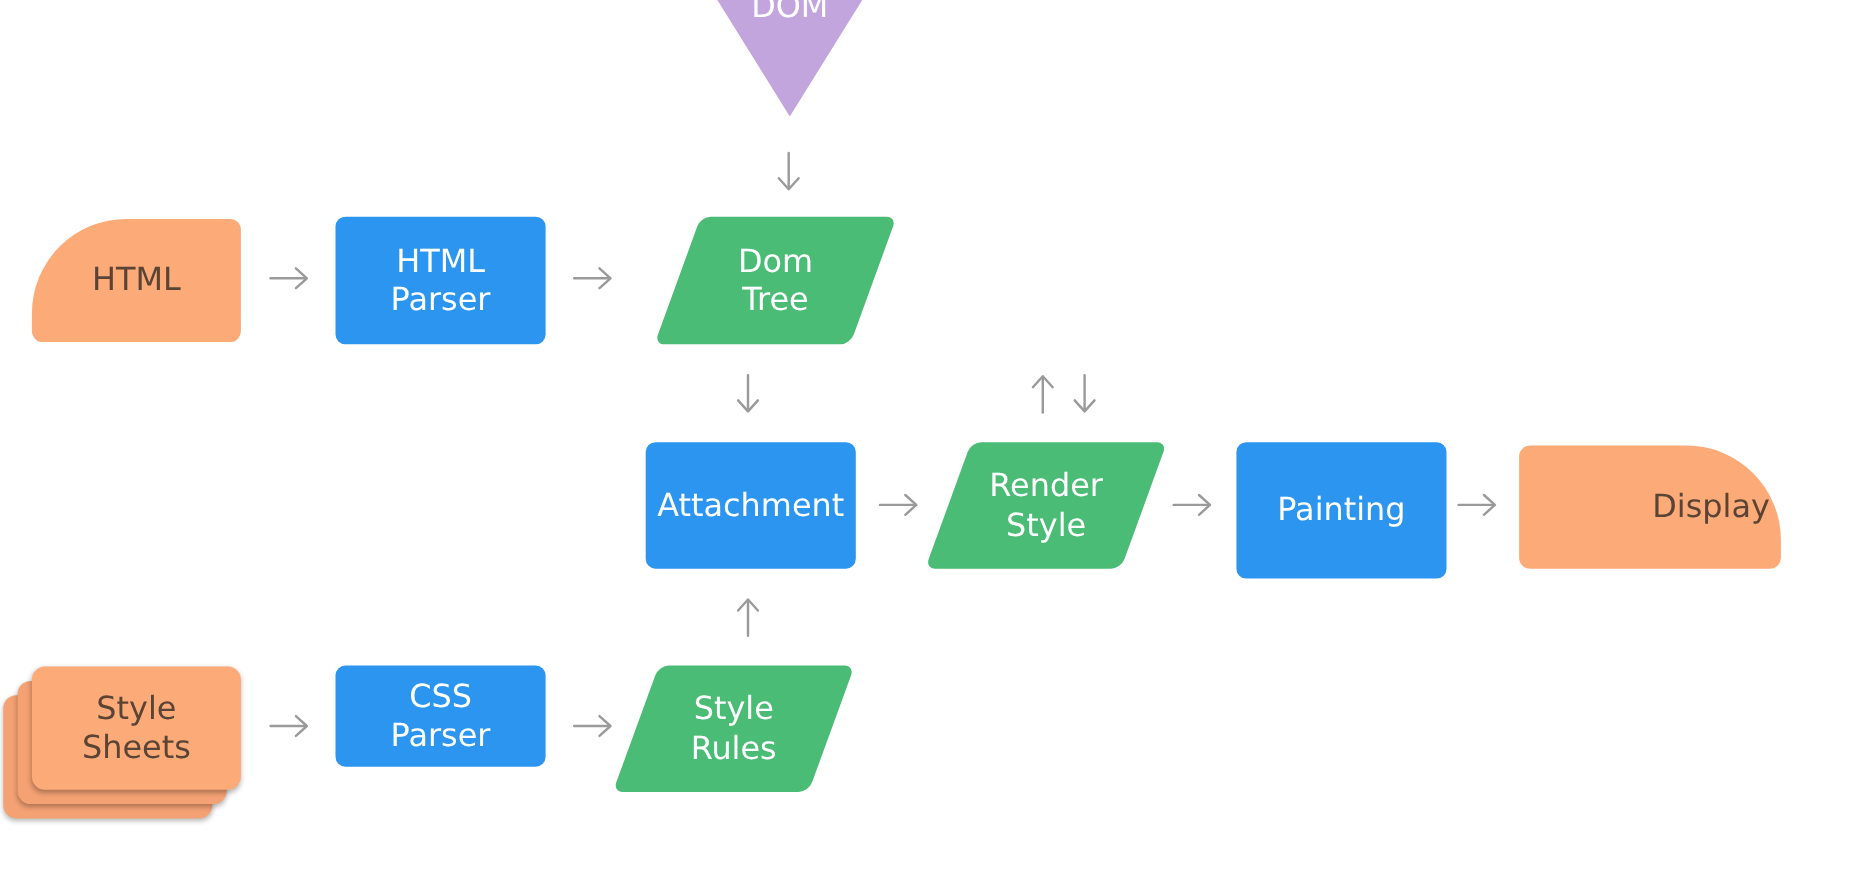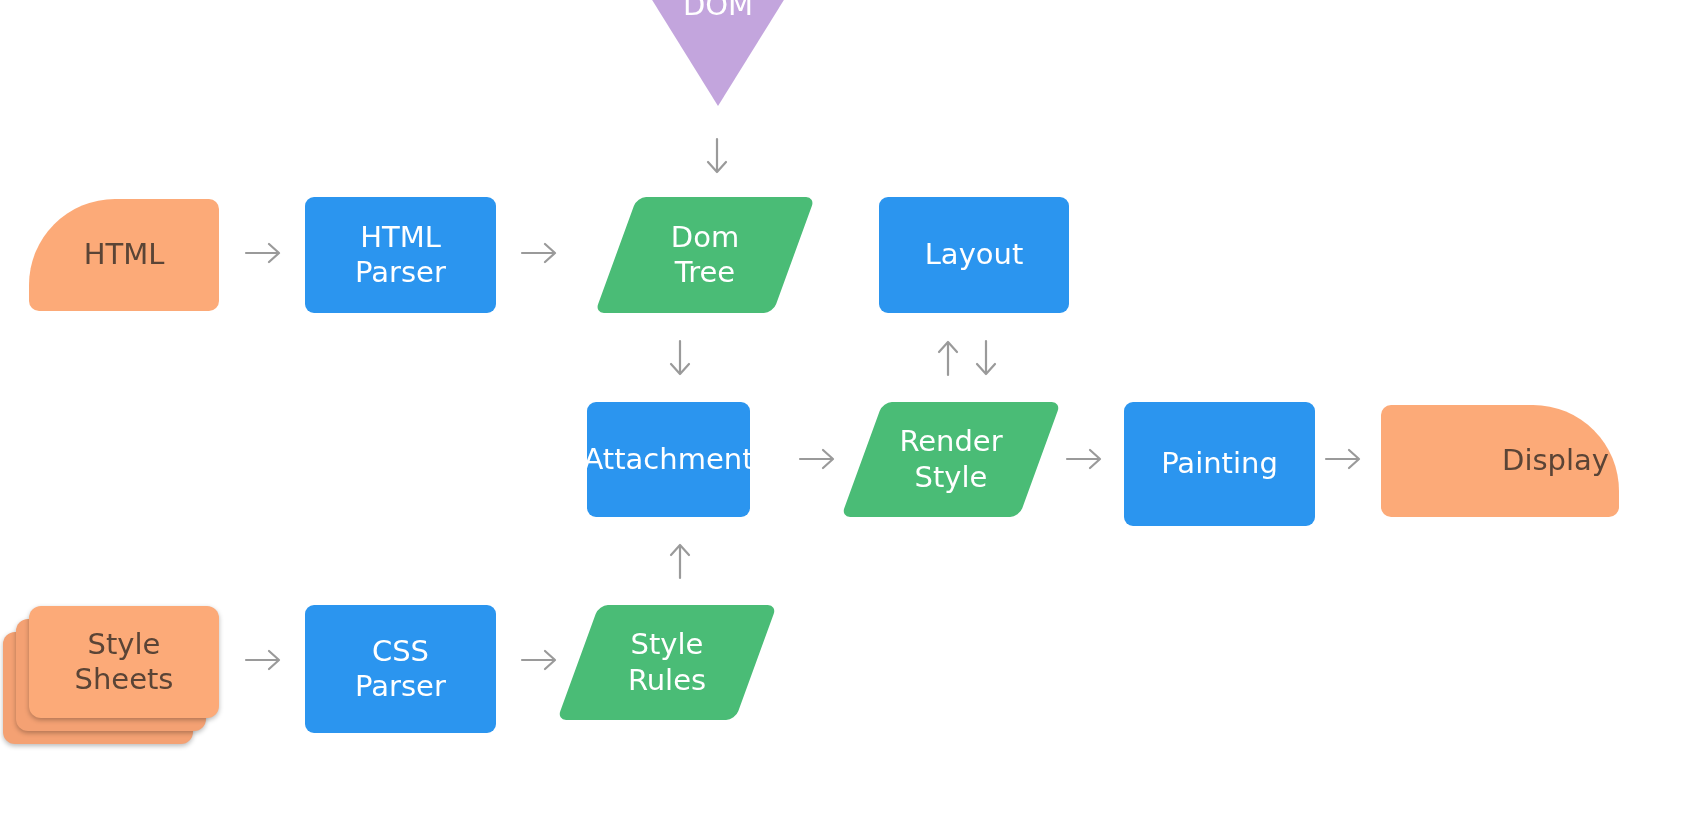--- a/index.html
+++ b/index.html
@@ -164,23 +164,20 @@
       </g>
     </svg>
   </div>
 
   <div class="node shape-data" style="left:616px; top:197px; width:178px; height:116px;">
     <span class="skew"></span>
     <span class="label">Dom
 Tree</span>
   </div>
 
-  <div class="node shape-process" style="left:879px; top:197px; width:190px; height:116px;">
-    <span class="label">Layout</span>
-  </div>
 
   <div class="arrow" style="left:663px; top:338px;">
     <svg width="34" height="40" viewBox="0 0 34 40" aria-hidden="true">
       <g stroke="#9a9a9a" stroke-width="2.2" fill="none" stroke-linecap="round" stroke-linejoin="round">
         <line x1="17" y1="3" x2="17" y2="35"></line>
         <polyline points="8,26 17,36 26,26"></polyline>
       </g>
     </svg>
   </div>
 
@@ -195,21 +192,21 @@
 
   <div class="arrow" style="left:969px; top:338px;">
     <svg width="34" height="40" viewBox="0 0 34 40" aria-hidden="true">
       <g stroke="#9a9a9a" stroke-width="2.2" fill="none" stroke-linecap="round" stroke-linejoin="round">
         <line x1="17" y1="3" x2="17" y2="35"></line>
         <polyline points="8,26 17,36 26,26"></polyline>
       </g>
     </svg>
   </div>
 
-  <div class="node shape-process" style="left:587px; top:402px; width:163px; height:115px;">
+  <div class="node shape-process" style="left:587px; top:402px; width:191px; height:115px;">
     <span class="label">Attachment</span>
   </div>
 
   <div class="arrow" style="left:797px; top:442px;">
     <svg width="40" height="34" viewBox="0 0 40 34" aria-hidden="true">
       <g stroke="#9a9a9a" stroke-width="2.2" fill="none" stroke-linecap="round" stroke-linejoin="round">
         <line x1="3" y1="17" x2="35" y2="17"></line>
         <polyline points="26,8 36,17 26,26"></polyline>
       </g>
     </svg>
@@ -265,21 +262,21 @@
 
   <div class="arrow" style="left:243px; top:643px;">
     <svg width="40" height="34" viewBox="0 0 40 34" aria-hidden="true">
       <g stroke="#9a9a9a" stroke-width="2.2" fill="none" stroke-linecap="round" stroke-linejoin="round">
         <line x1="3" y1="17" x2="35" y2="17"></line>
         <polyline points="26,8 36,17 26,26"></polyline>
       </g>
     </svg>
   </div>
 
-  <div class="node shape-process" style="left:305px; top:605px; width:191px; height:128px;">
+  <div class="node shape-process" style="left:305px; top:605px; width:191px; height:92px;">
     <span class="label">CSS
 Parser</span>
   </div>
 
   <div class="arrow" style="left:519px; top:643px;">
     <svg width="40" height="34" viewBox="0 0 40 34" aria-hidden="true">
       <g stroke="#9a9a9a" stroke-width="2.2" fill="none" stroke-linecap="round" stroke-linejoin="round">
         <line x1="3" y1="17" x2="35" y2="17"></line>
         <polyline points="26,8 36,17 26,26"></polyline>
       </g>

